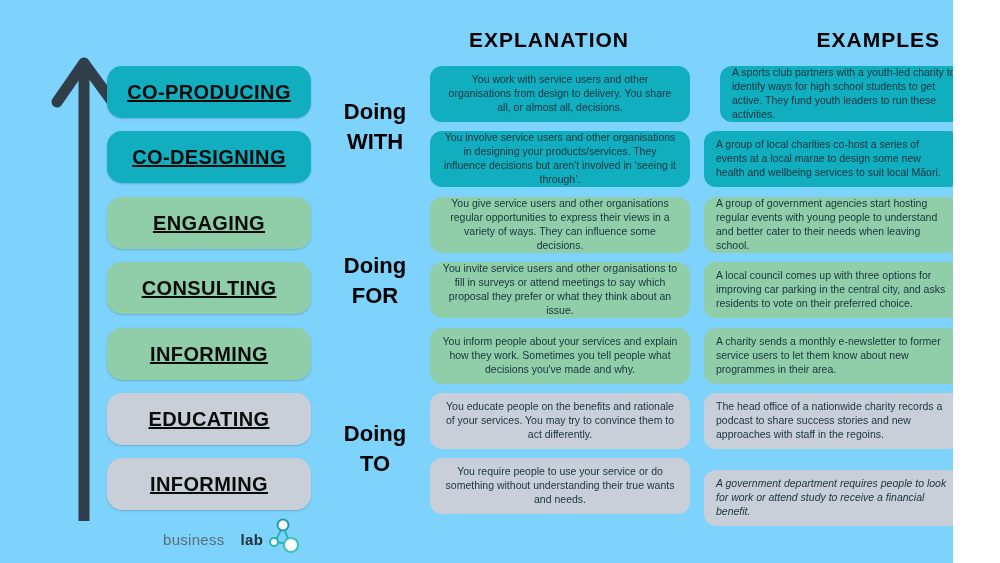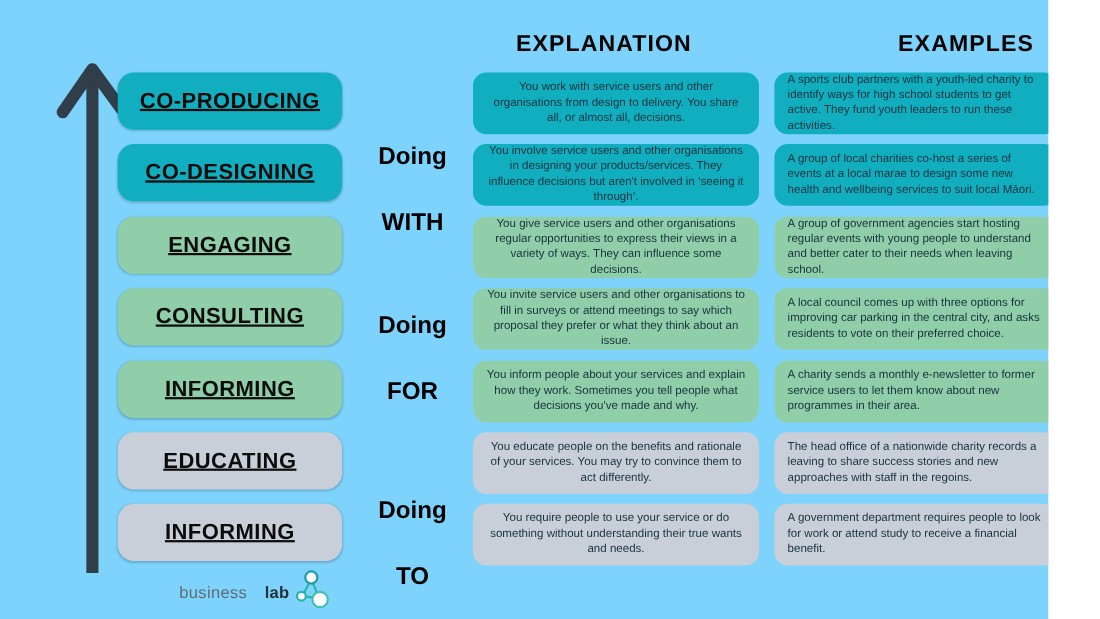--- a/index.html
+++ b/index.html
@@ -25,21 +25,21 @@
   }
   .exp-box{left:430px;width:260px;height:56px;text-align:center;}
   .ex-box{left:704px;width:257px;height:56px;}
   .tier-teal{background:#11aebf;}
   .tier-green{background:#90cea9;}
   .tier-grey{background:#c9cfd8;}
   .doing-label{
     position:absolute;left:334px;width:82px;text-align:center;
     font-size:22px;font-weight:bold;color:#000;line-height:30px;
   }
-  .doing-label span{display:block;margin-top:30px;}
+  .doing-label span{display:block;}
   #arrow-svg{position:absolute;left:47px;top:50px;}
   #logo{position:absolute;left:163px;top:523px;display:flex;align-items:center;}
   #logo .t-light{font-size:15px;color:#5e6b73;letter-spacing:.3px;}
   #logo .t-bold{font-size:15px;font-weight:bold;color:#223239;margin-left:16px;letter-spacing:.3px;}
   #logo svg{margin-left:4px;margin-top:-6px;}
   #credit{
     position:absolute;left:430px;width:568px;top:541px;text-align:center;
     font-size:11px;color:#1d1d1d;
   }
 </style>
@@ -78,27 +78,27 @@
   </div>
 
   <div class="text-box exp-box tier-teal" style="top:66px;">You work with service users and other organisations from design to delivery. You share all, or almost all, decisions.</div>
   <div class="text-box exp-box tier-teal" style="top:131px;">You involve service users and other organisations in designing your products/services. They influence decisions but aren't involved in ‘seeing it through’.</div>
   <div class="text-box exp-box tier-green" style="top:197px;">You give service users and other organisations regular opportunities to express their views in a variety of ways. They can influence some decisions.</div>
   <div class="text-box exp-box tier-green" style="top:262px;">You invite service users and other organisations to fill in surveys or attend meetings to say which proposal they prefer or what they think about an issue.</div>
   <div class="text-box exp-box tier-green" style="top:328px;">You inform people about your services and explain how they work. Sometimes you tell people what decisions you've made and why.</div>
   <div class="text-box exp-box tier-grey" style="top:393px;">You educate people on the benefits and rationale of your services. You may try to convince them to act differently.</div>
   <div class="text-box exp-box tier-grey" style="top:458px;">You require people to use your service or do something without understanding their true wants and needs.</div>
 
-  <div class="text-box ex-box tier-teal" style="top:66px;">A sports club partners with a youth-led charity to identify ways for high school students to get active. They fund youth leaders to run these activities.</div>
+  <div class="text-box ex-box tier-teal" style="top:66px;margin-left:16px;">A sports club partners with a youth-led charity to identify ways for high school students to get active. They fund youth leaders to run these activities.</div>
   <div class="text-box ex-box tier-teal" style="top:131px;">A group of local charities co-host a series of events at a local marae to design some new health and wellbeing services to suit local Māori.</div>
   <div class="text-box ex-box tier-green" style="top:197px;">A group of government agencies start hosting regular events with young people to understand and better cater to their needs when leaving school.</div>
   <div class="text-box ex-box tier-green" style="top:262px;border-radius:11px;">A local council comes up with three options for improving car parking in the central city, and asks residents to vote on their preferred choice.</div>
   <div class="text-box ex-box tier-green" style="top:328px;">A charity sends a monthly e-newsletter to former service users to let them know about new programmes in their area.</div>
-  <div class="text-box ex-box tier-grey" style="top:393px;">The head office of a nationwide charity records a leaving to share success stories and new approaches with staff in the regoins.</div>
-  <div class="text-box ex-box tier-grey" style="top:458px;">A government department requires people to look for work or attend study to receive a financial benefit.</div>
+  <div class="text-box ex-box tier-grey" style="top:393px;">The head office of a nationwide charity records a podcast to share success stories and new approaches with staff in the regoins.</div>
+  <div class="text-box ex-box tier-grey" style="top:470px;font-style:italic;">A government department requires people to look for work or attend study to receive a financial benefit.</div>
 
   <div id="logo">
     <span class="t-light">business</span>
     <span class="t-bold">lab</span>
     <svg width="34" height="38" viewBox="0 0 34 38">
       <line x1="16" y1="9" x2="8" y2="25" stroke="#27b4b0" stroke-width="2"></line>
       <line x1="16" y1="9" x2="23" y2="27" stroke="#27b4b0" stroke-width="2"></line>
       <line x1="8" y1="25" x2="23" y2="27" stroke="#27b4b0" stroke-width="2"></line>
       <circle cx="16" cy="8" r="5.5" fill="#fff" stroke="#1e9aa8" stroke-width="2"></circle>
       <circle cx="7" cy="25" r="4" fill="#fff" stroke="#27b4b0" stroke-width="2"></circle>

